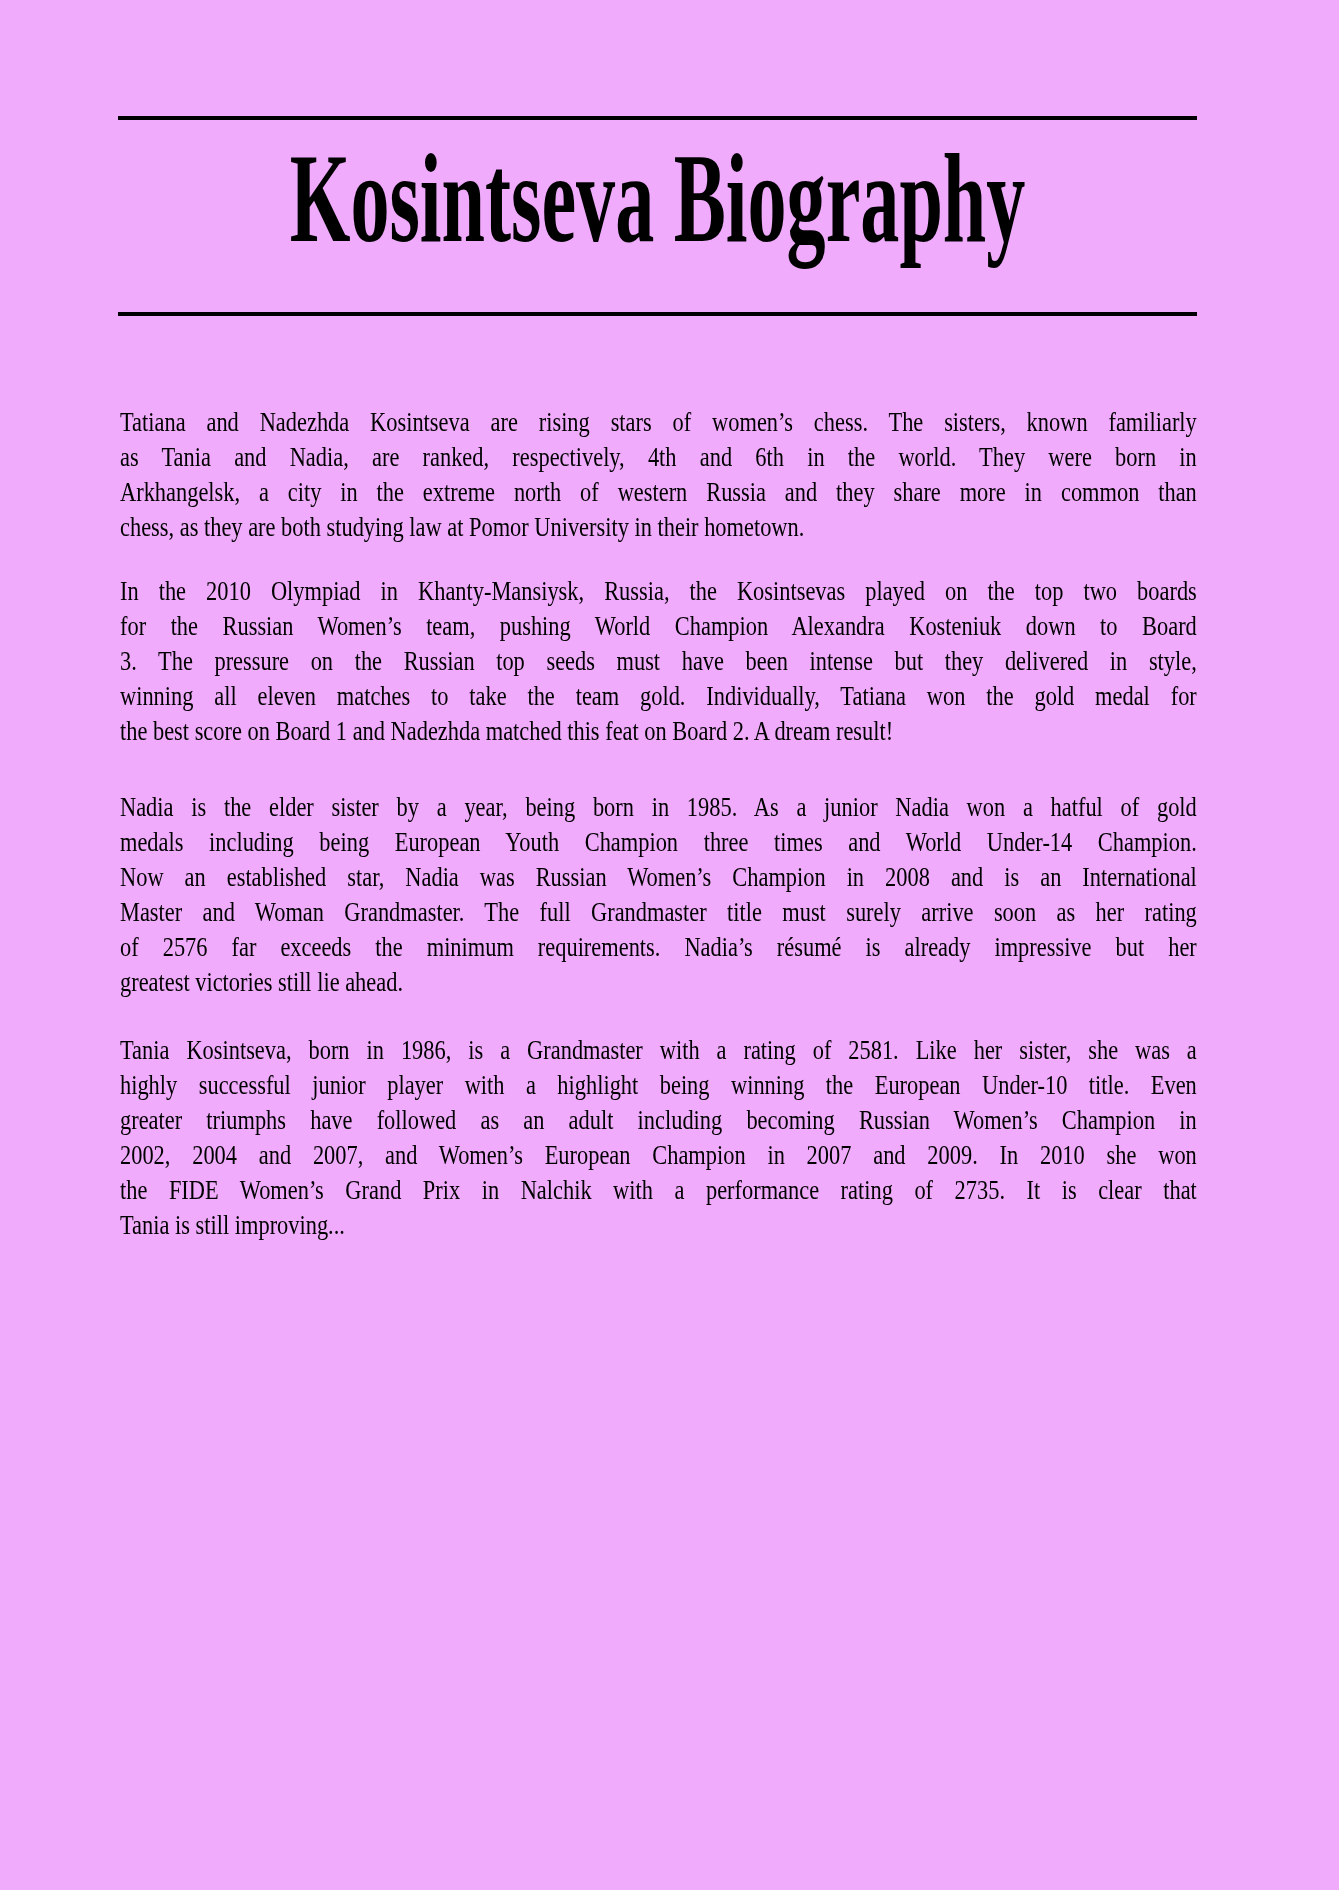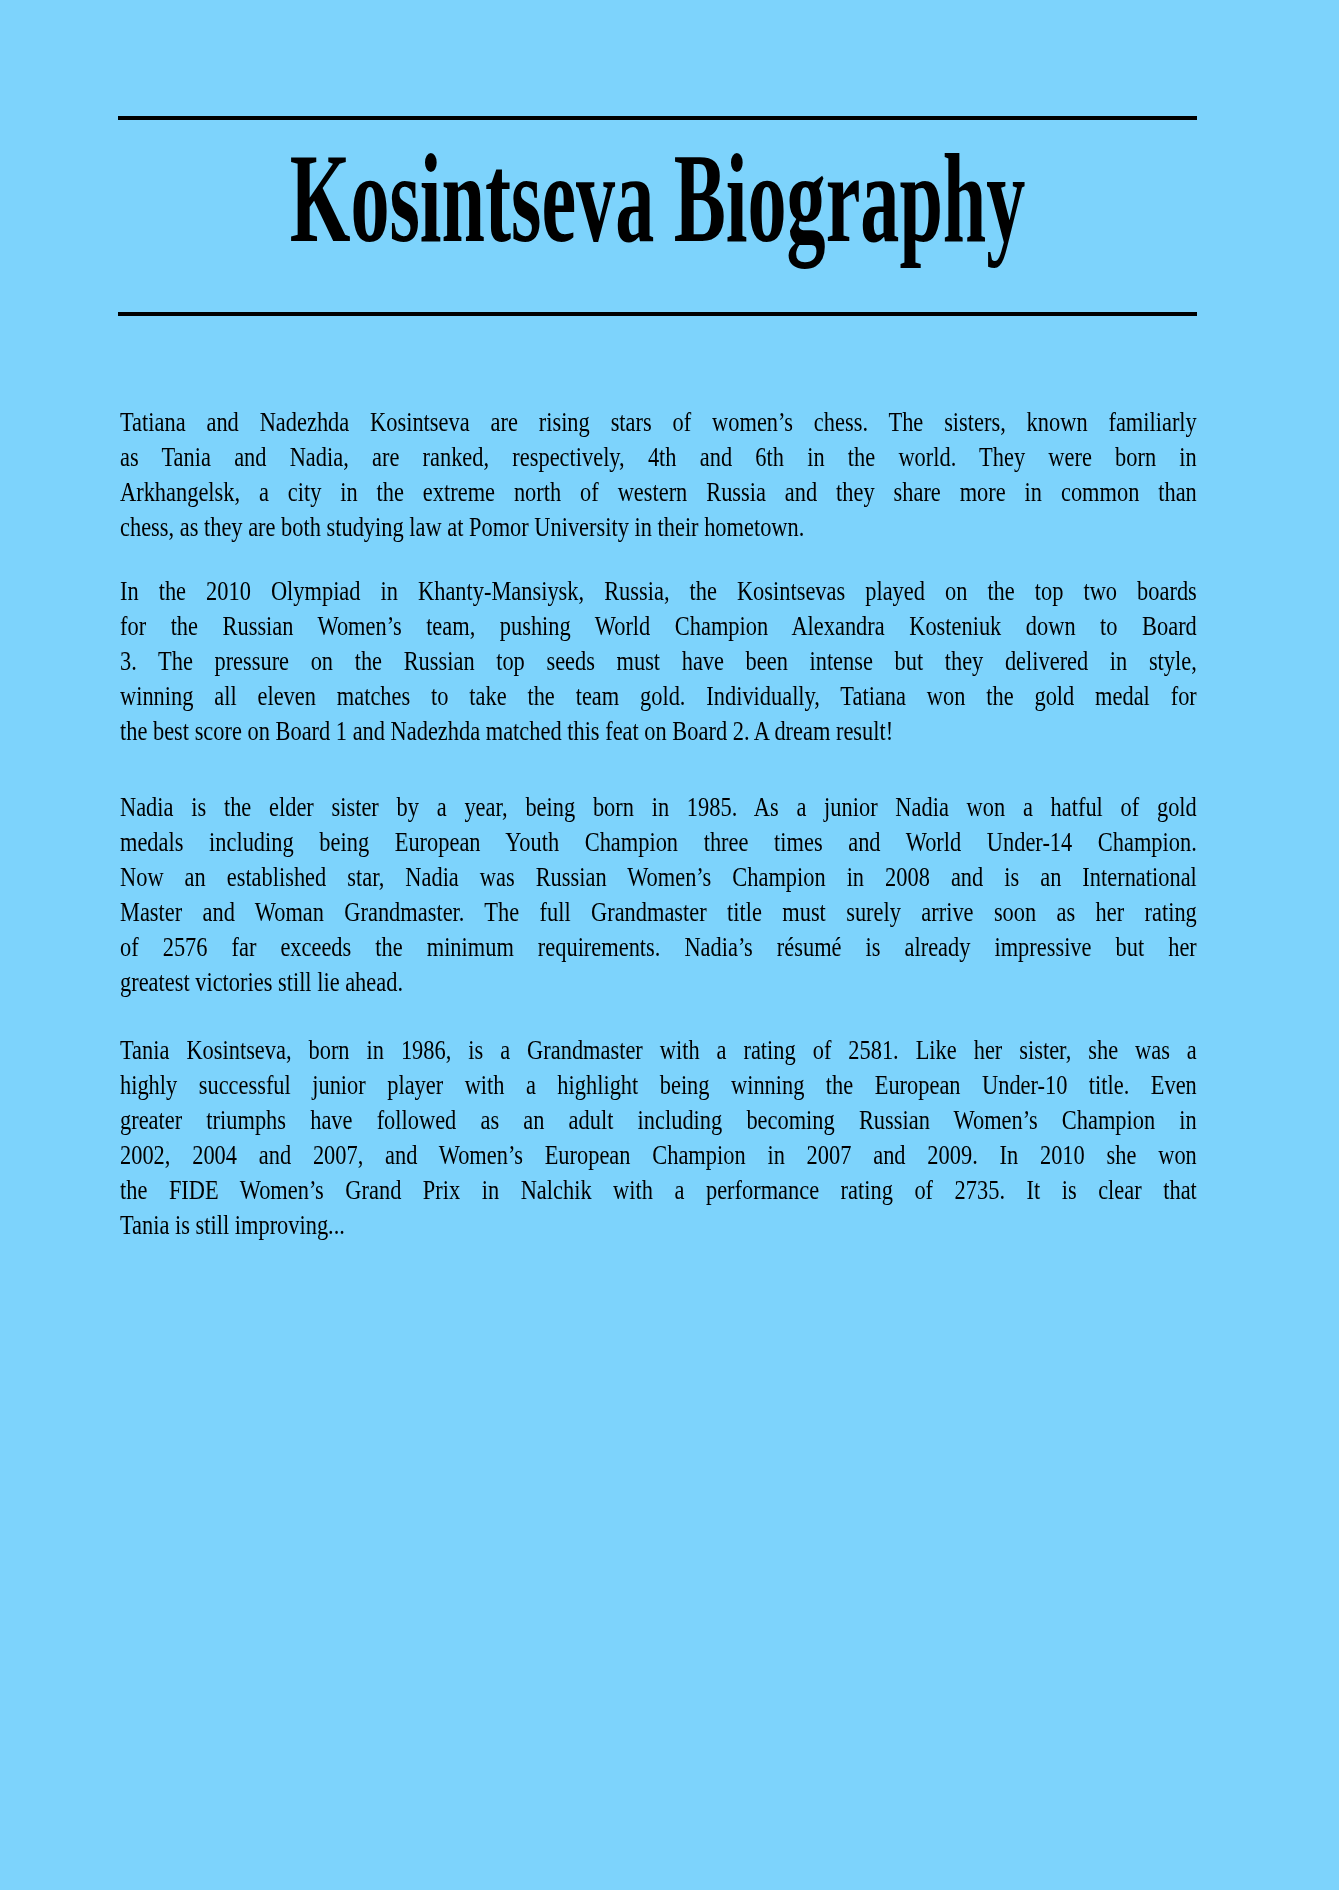--- a/index.html
+++ b/index.html
@@ -4,21 +4,21 @@
 <style>
   html, body {
     margin: 0;
     padding: 0;
     background: #ffffff;
   }
   .page {
     position: relative;
     width: 1339px;
     height: 1890px;
-    background: #7dd3fc;
+    background: #f0abfc;
     color: #000000;
     overflow: hidden;
     font-family: "Liberation Serif", serif;
   }
   .rule {
     position: absolute;
     left: 118px;
     width: 1079px;
     height: 4px;
     background: #000000;

